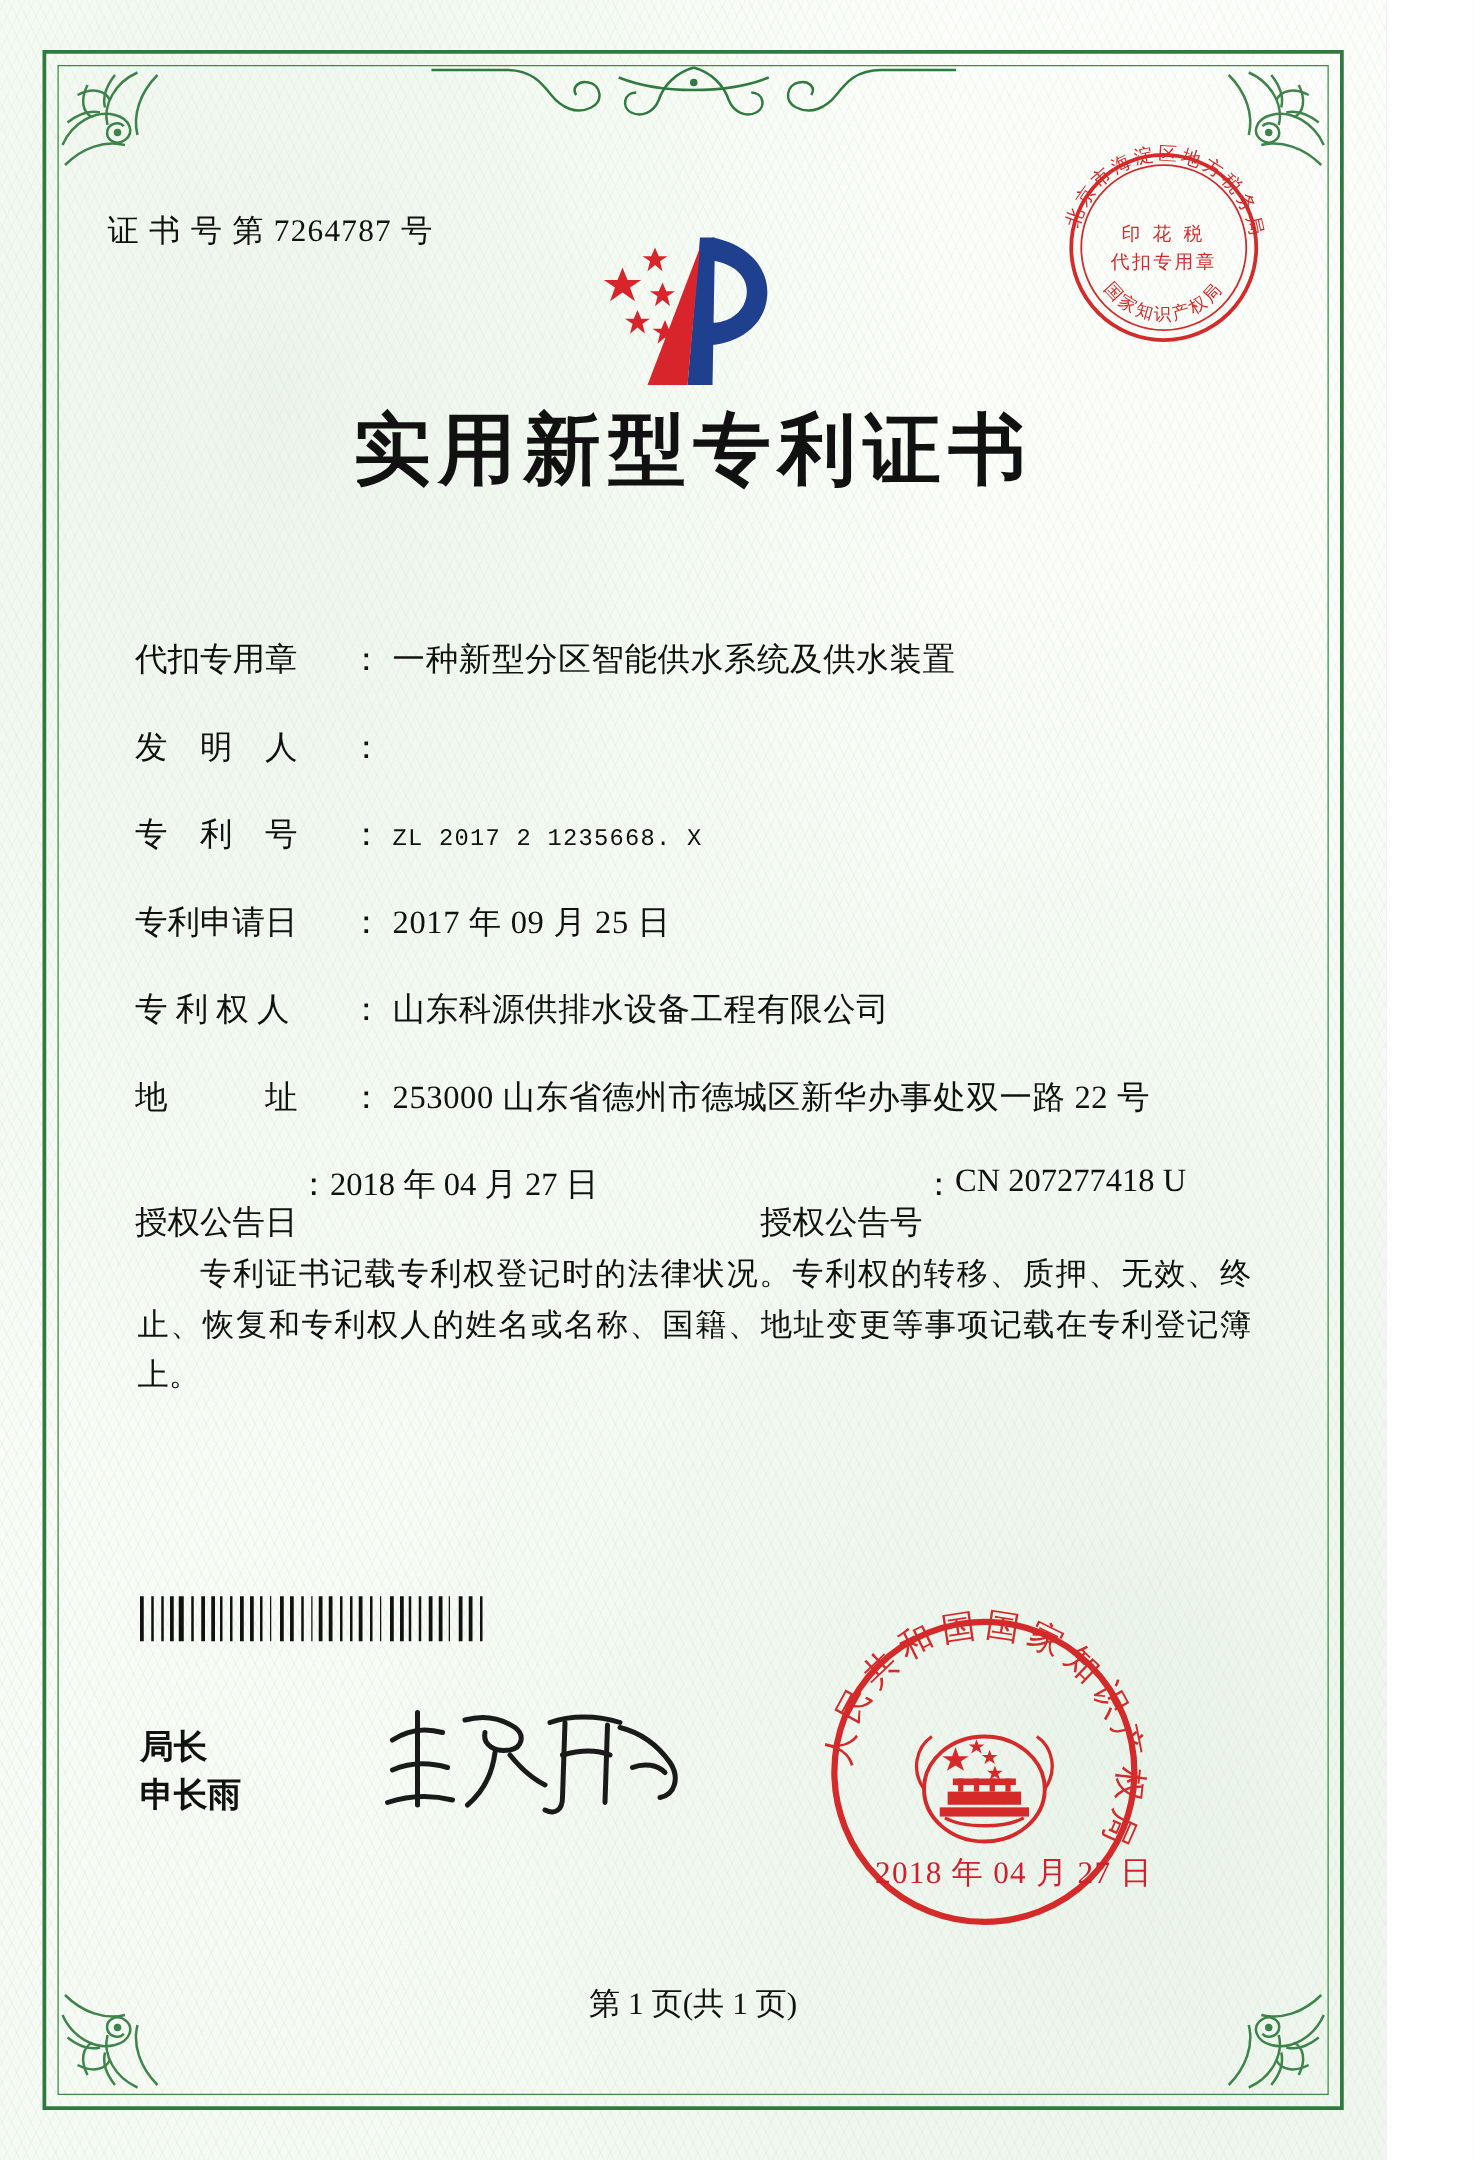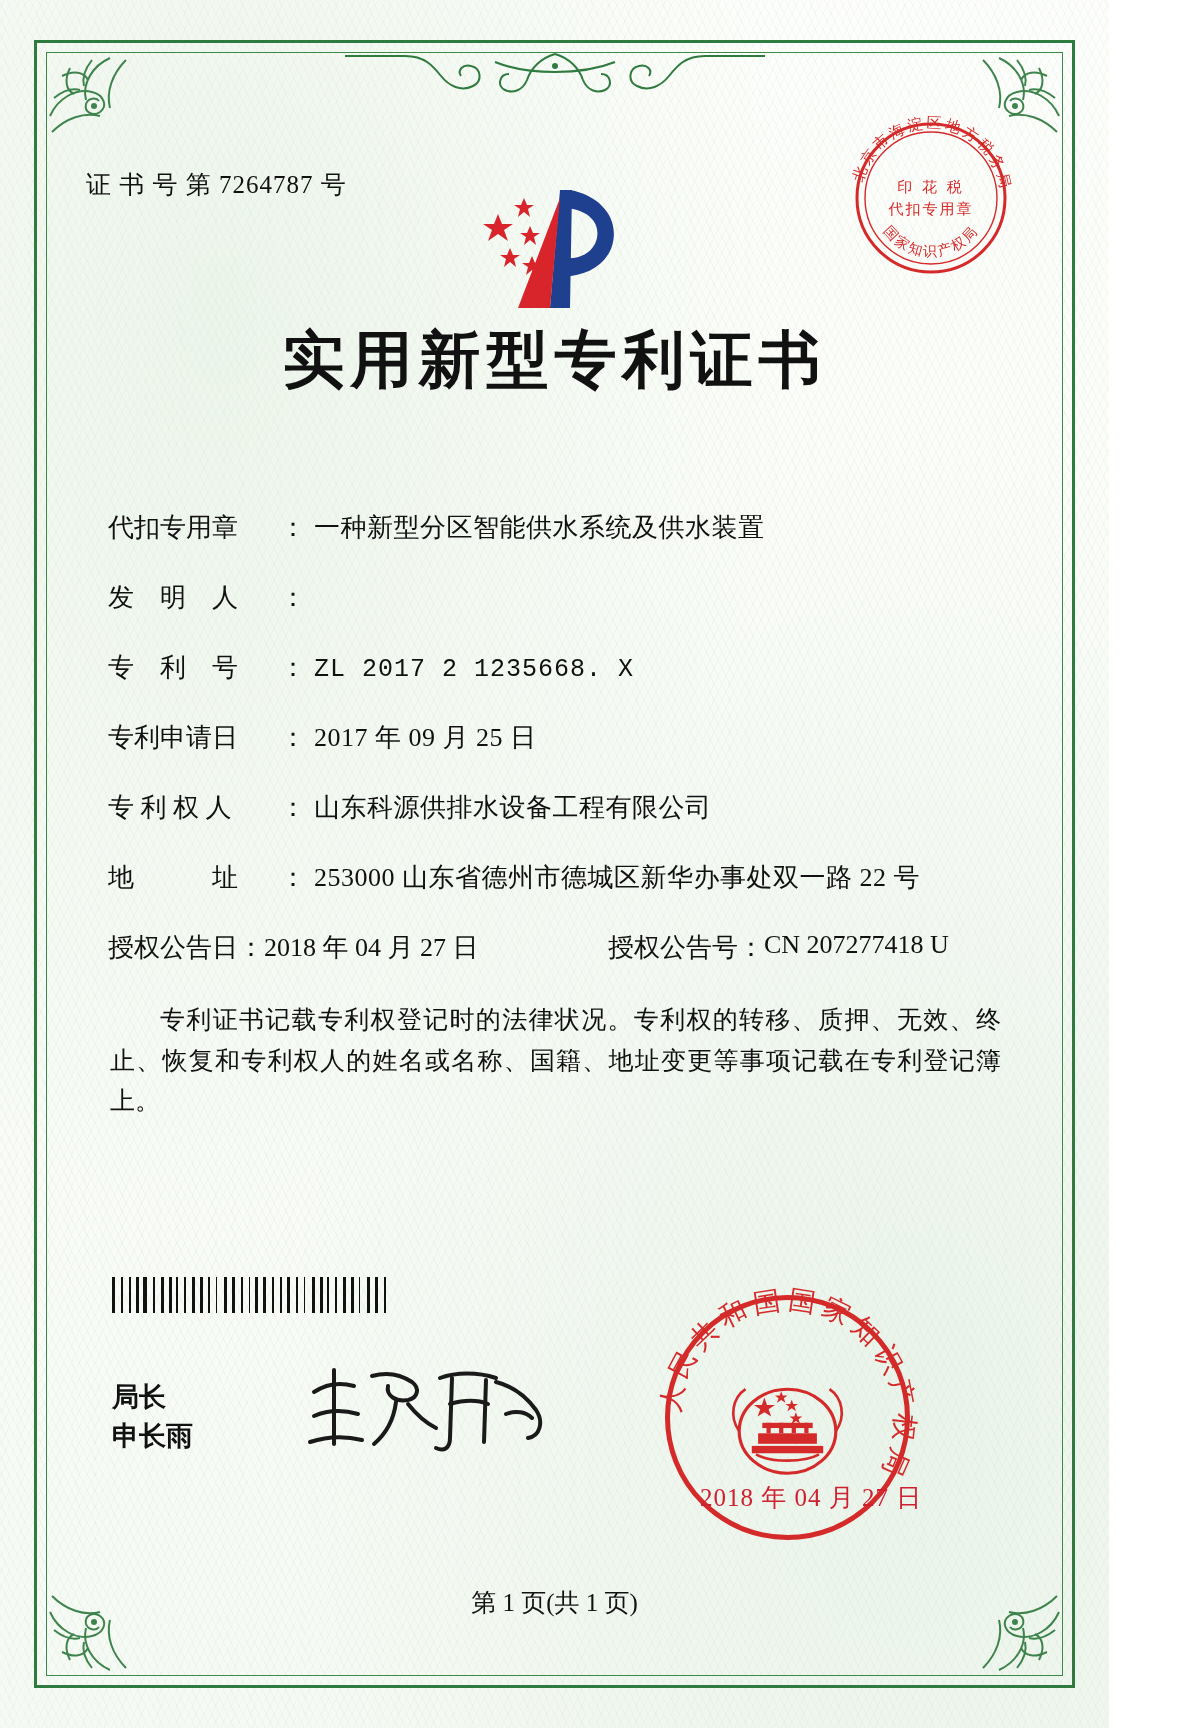--- a/index.html
+++ b/index.html
@@ -117,32 +117,32 @@
     font-size: 26px;
     white-space: nowrap;
   }
   .field-label {
     width: 172px;
     flex: 0 0 172px;
     letter-spacing: 0px;
   }
   .field-colon { margin-right: 8px; }
   .field-value { letter-spacing: 0.5px; }
-  .field-value.mono { font-family: "Liberation Mono", "DejaVu Sans Mono", monospace; font-size: 25px; letter-spacing: 1px; }
+  .field-value.mono { font-family: "Liberation Mono", "DejaVu Sans Mono", monospace; font-size: 19px; letter-spacing: 1px; }
 
   .row-two {
     display: flex;
     align-items: baseline;
     font-size: 26px;
     margin-bottom: 16px;
     white-space: nowrap;
   }
   .row-two .left { width: 500px; flex: 0 0 500px; display: flex; }
   .row-two .right { display: flex; }
-  .row-two .lbl { letter-spacing: 0px; }
+  .row-two .lbl { letter-spacing: 0px; margin-top: 30px; }
 
   .paragraphs {
     position: absolute;
     left: 110px;
     right: 108px;
     top: 1000px;
     font-size: 25px;
     line-height: 1.62;
     color: #111;
     text-align: justify;

